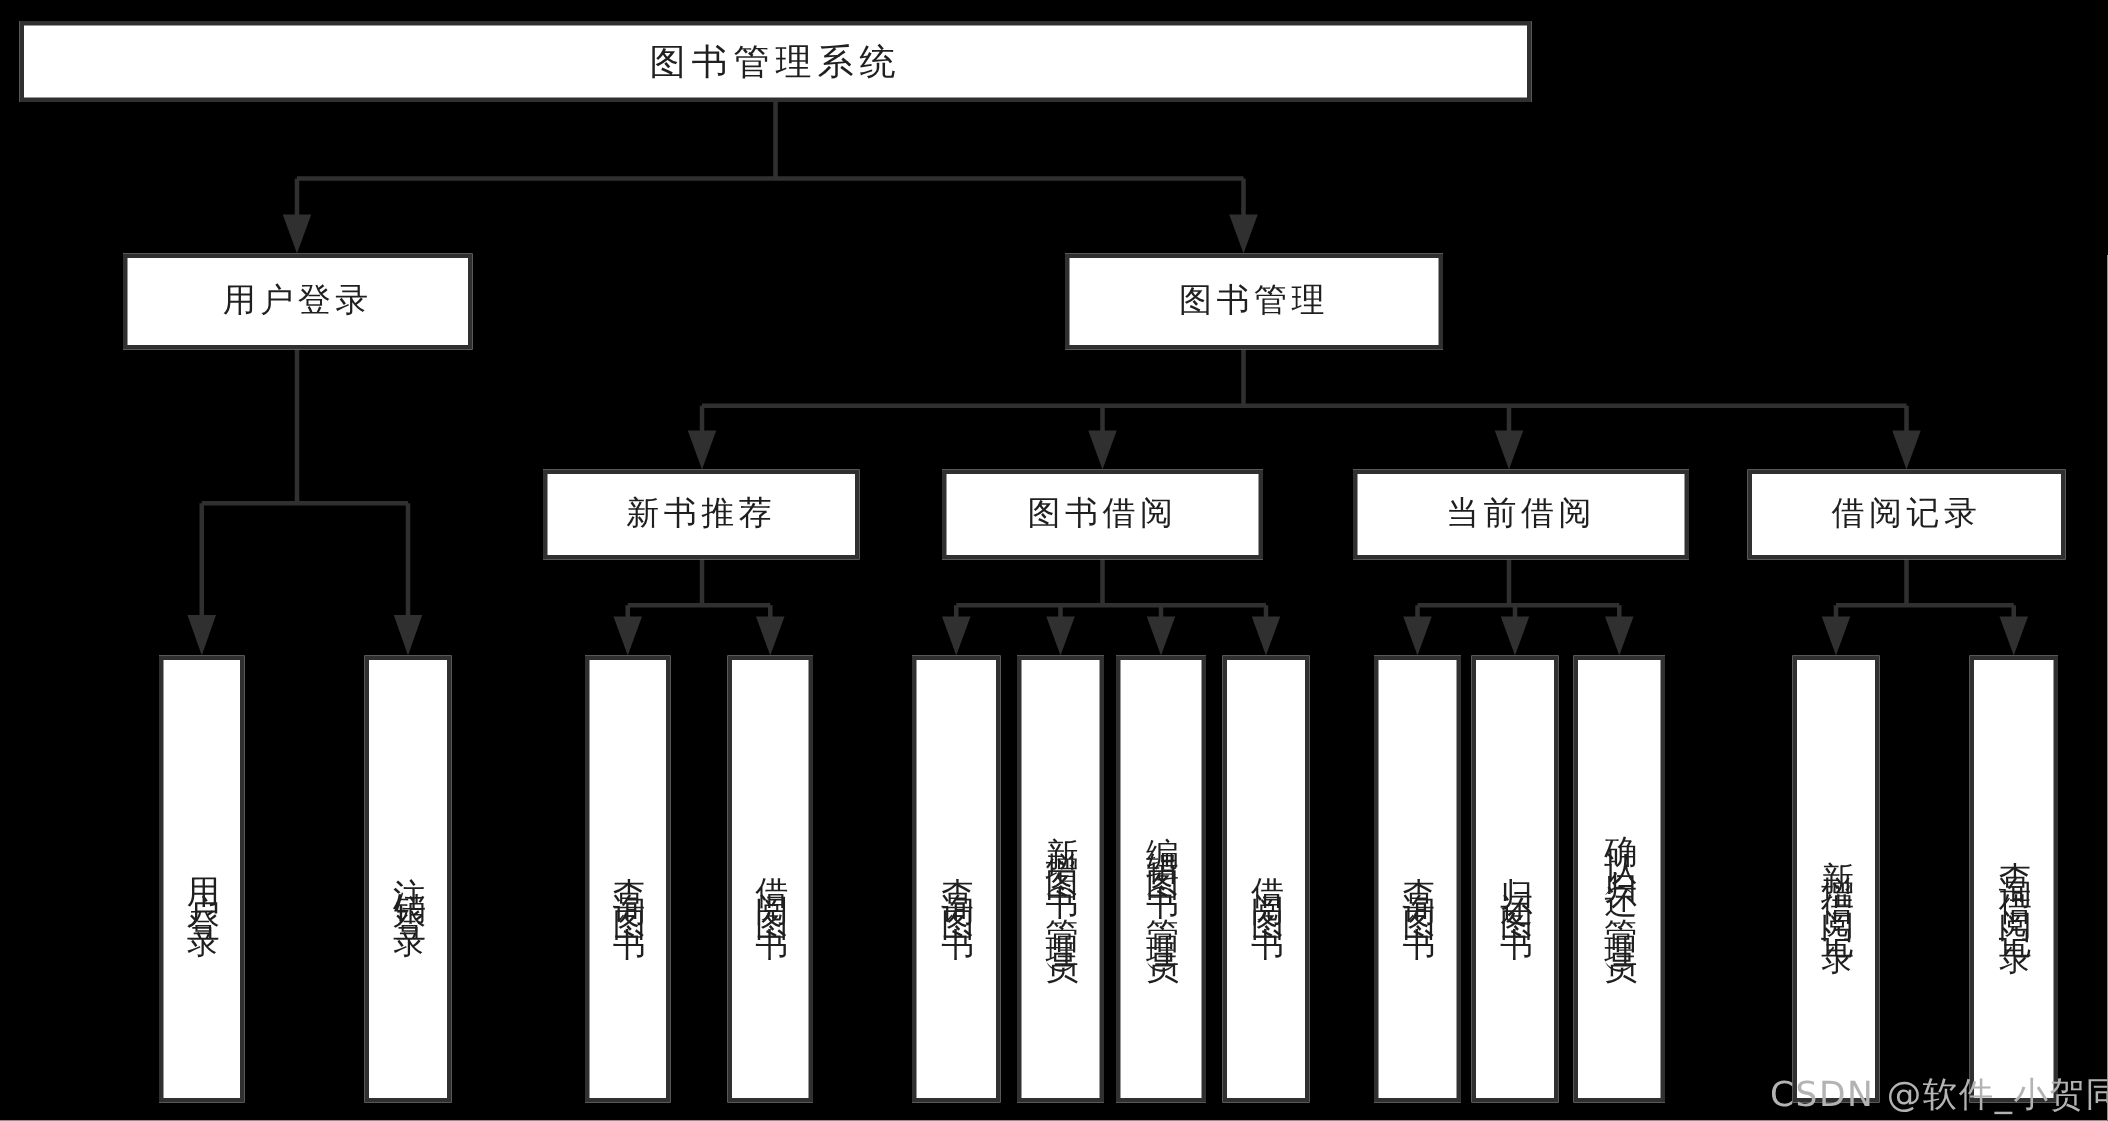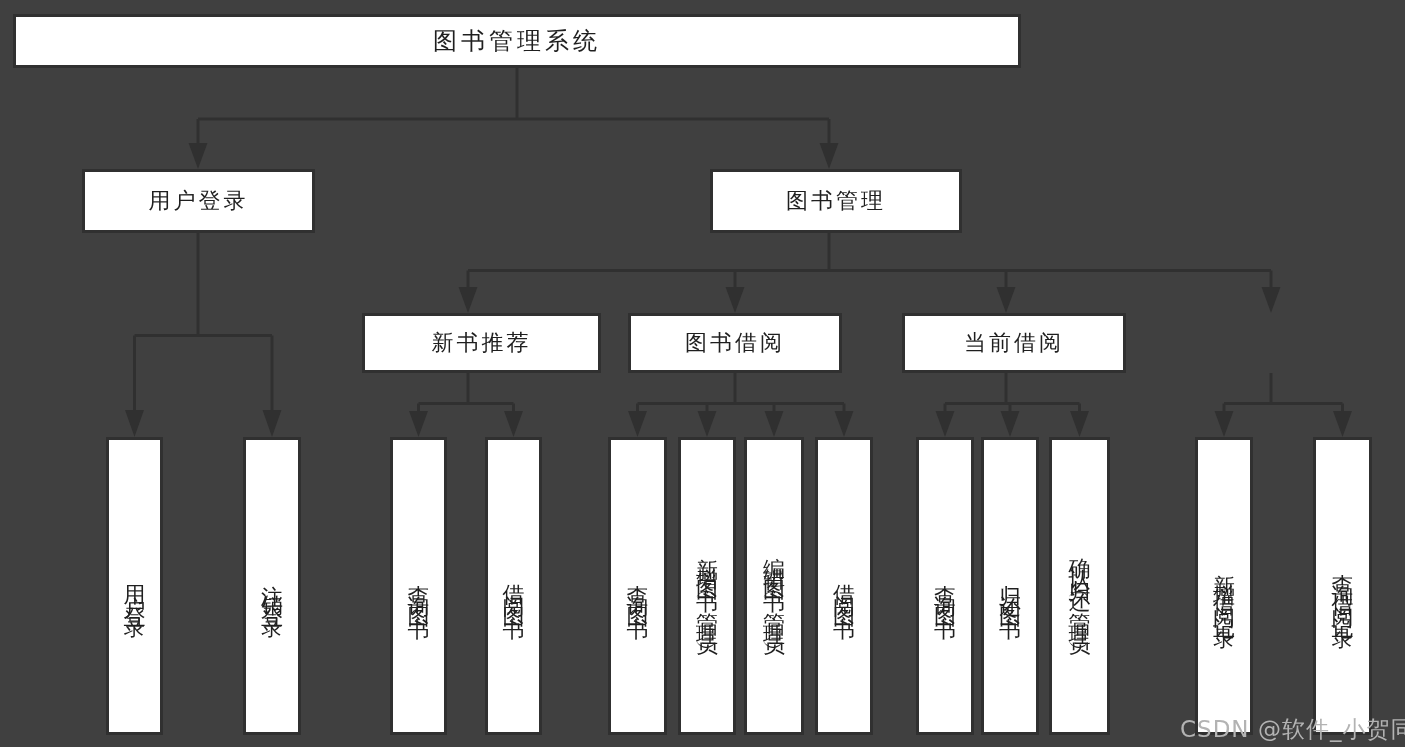--- a/index.html
+++ b/index.html
@@ -5,21 +5,21 @@
   html, body {
     margin: 0;
     padding: 0;
     background: #ffffff;
     font-family: "DejaVu Sans", "Liberation Sans", sans-serif;
   }
   .canvas {
     position: relative;
     width: 1405px;
     height: 747px;
-    background: #404040;
+    background: #000000;
     overflow: hidden;
   }
   .connectors {
     position: absolute;
     left: 0;
     top: 0;
     pointer-events: none;
   }
   .connectors path {
     fill: none;
@@ -127,23 +127,24 @@
     <polygon points="1070,411 1089,411 1079.5,437"></polygon>
     <polygon points="1214.5,411 1233.5,411 1224,437"></polygon>
     <polygon points="1333,411 1352,411 1342.5,437"></polygon>
   </svg>
 
   <div class="node hnode root-node" style="left:13px; top:14px; width:1008px; height:54px;">图书管理系统</div>
 
   <div class="node hnode" style="left:82px; top:169px; width:233px; height:64px;">用户登录</div>
   <div class="node hnode" style="left:710px; top:169px; width:252px; height:64px;">图书管理</div>
 
-  <div class="node hnode" style="left:362px; top:313px; width:239px; height:60px;">新书推荐</div>
+  <div class="node hnode" style="left:362px; top:313px; width:211px; height:60px;">新书推荐</div>
   <div class="node hnode" style="left:628px; top:313px; width:214px; height:60px;text-align:center;">图书借阅</div>
   <div class="node hnode" style="left:902px; top:313px; width:224px; height:60px;">当前借阅</div>
+  <div class="node hnode" style="left:1165px; top:313px; width:212px; height:60px;">借阅记录</div>
 
   <div class="node vnode" style="left:106px; top:437px; width:57px; height:298px;">用户登录</div>
   <div class="node vnode" style="left:243px; top:437px; width:58px; height:298px;">注销登录</div>
 
   <div class="node vnode" style="left:390px; top:437px; width:57px; height:298px;">查询图书</div>
   <div class="node vnode" style="left:485px; top:437px; width:57px; height:298px;">借阅图书</div>
 
   <div class="node vnode" style="left:608px; top:437px; width:59px; height:298px;">查询图书</div>
   <div class="node vnode" style="left:678px; top:437px; width:58px; height:298px;">新增图书（管理员）</div>
   <div class="node vnode" style="left:744px; top:437px; width:60px; height:298px;">编辑图书（管理员）</div>

